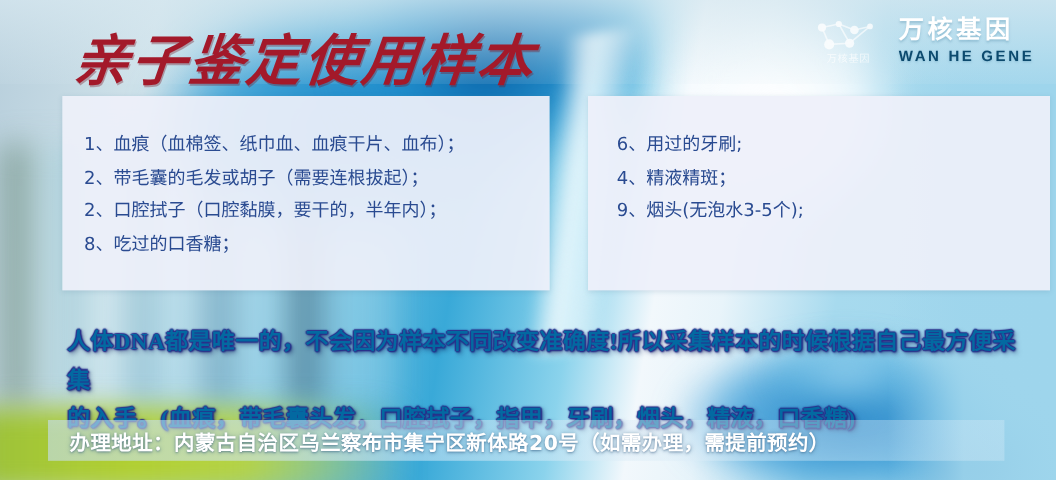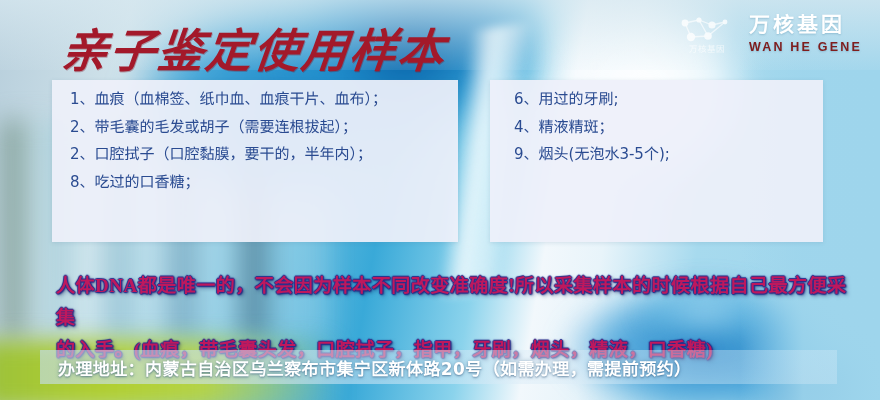--- a/index.html
+++ b/index.html
@@ -91,21 +91,21 @@
     position:absolute;right:18px;top:14px;display:flex;align-items:center;gap:8px;
   }
   .logo-mark{width:62px;height:40px;opacity:.85;}
   .logo-text{display:flex;flex-direction:column;line-height:1;}
   .logo-cn{
     color:#ffffff;font-size:21px;font-weight:700;letter-spacing:3px;
     font-family:"DejaVu Sans","Liberation Sans",sans-serif;
     text-shadow:0 1px 2px rgba(70,130,160,.35);
   }
   .logo-en{
-    color:#7f1d1d;font-size:12.5px;font-weight:700;letter-spacing:2.2px;margin-top:5px;
+    color:#0c4a6e;font-size:12.5px;font-weight:700;letter-spacing:2.2px;margin-top:5px;
     font-family:"Liberation Sans",sans-serif;
     text-shadow:0 1px 2px rgba(70,130,160,.35);
   }
 
   
   .poster-title{
     position:absolute;left:62px;top:14px;
     font-family:"Liberation Serif","DejaVu Serif",serif;
     font-size:46px;font-weight:700;font-style:italic;
     color:#a3192a;
@@ -115,38 +115,38 @@
     white-space:nowrap;
   }
 
   
   .panel{
     position:absolute;top:80px;
     background:rgba(238,240,250,.93);
     box-shadow:0 1px 4px rgba(80,120,150,.18);
   }
   .panel-left{left:52px;width:406px;height:162px;}
-  .panel-right{left:490px;width:333px;height:162px;}
-  .panel ol{list-style:none;margin:0;padding:6px 0 0 0;}
+  .panel-right{left:490px;width:385px;height:162px;}
+  .panel ol{list-style:none;margin:0;padding:27px 0 0 0;}
   .panel li{
     color:#2a4b91;
     font-family:"DejaVu Sans","Liberation Sans",sans-serif;
     font-size:15px;
     line-height:27.5px;
     white-space:nowrap;
   }
   .panel-left li{padding-left:18px;}
   .panel-right li{padding-left:24px;}
 
   
   .note{
     position:absolute;left:56px;top:270px;width:800px;
     font-family:"Liberation Serif","DejaVu Serif",serif;
     font-size:19px;font-weight:700;line-height:32px;
-    color:#be185d;
+    color:#0369a1;
     text-shadow:
       1px 0 1px #2a2f8c, -1px 0 1px #2a2f8c, 0 1px 1px #2a2f8c, 0 -1px 1px #2a2f8c,
       1px 1px 2px rgba(20,25,110,.95), 2px 2px 4px rgba(10,20,80,.55);
     letter-spacing:.5px;
   }
   .note span{display:block;}
 
   
   .addr-bar{
     position:absolute;left:40px;top:350px;width:797px;height:34px;

